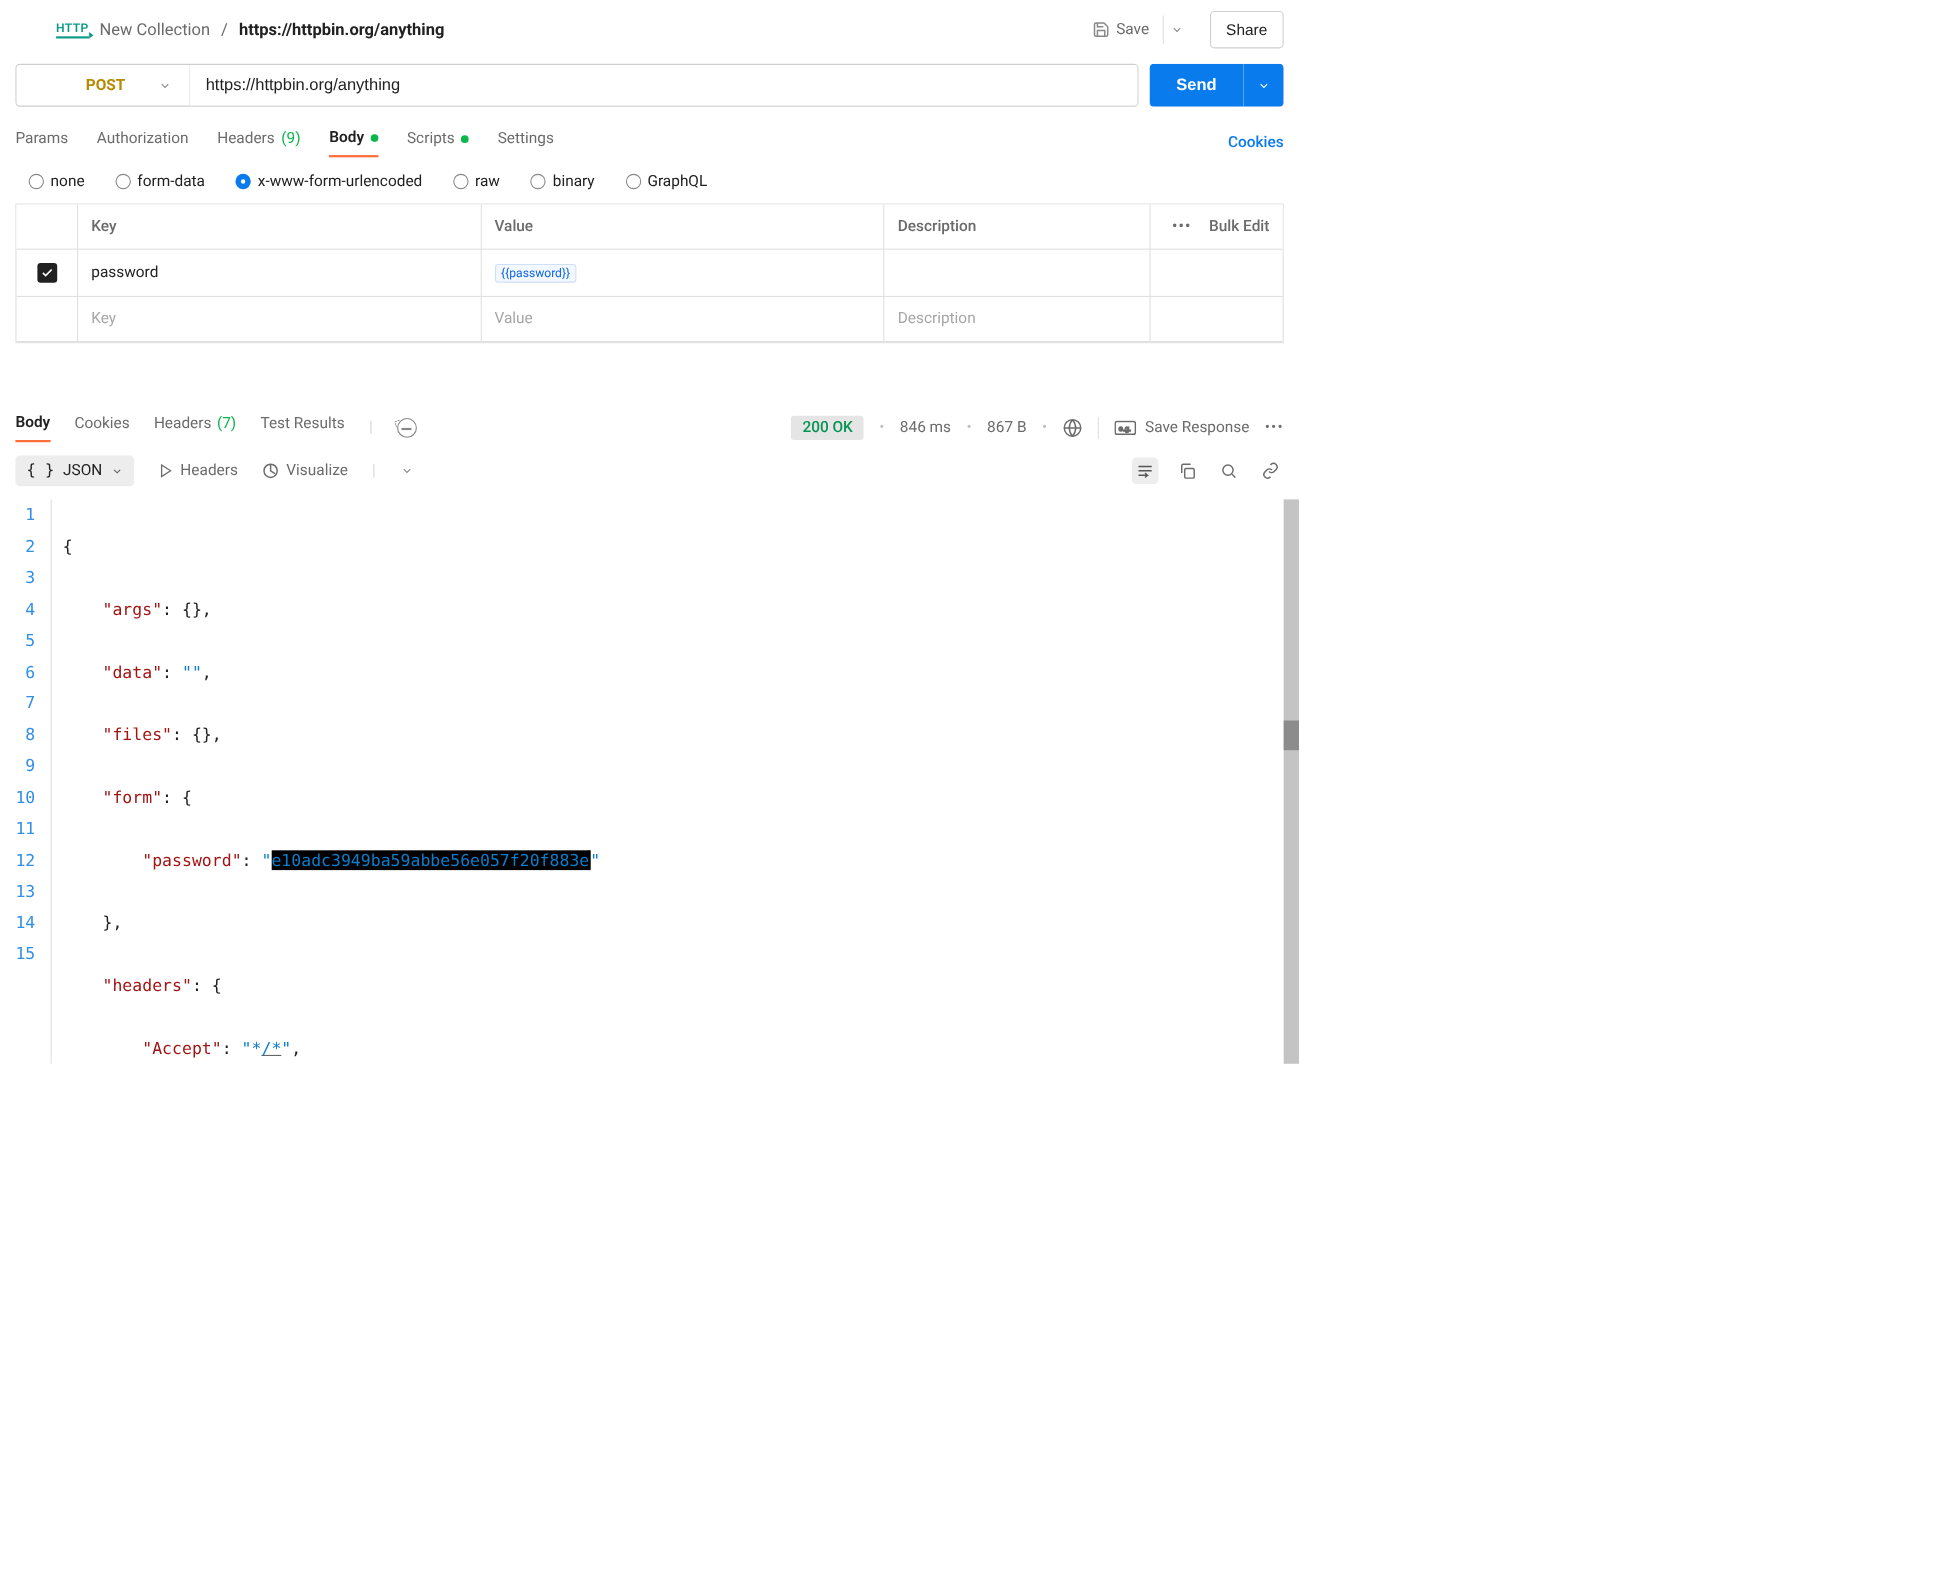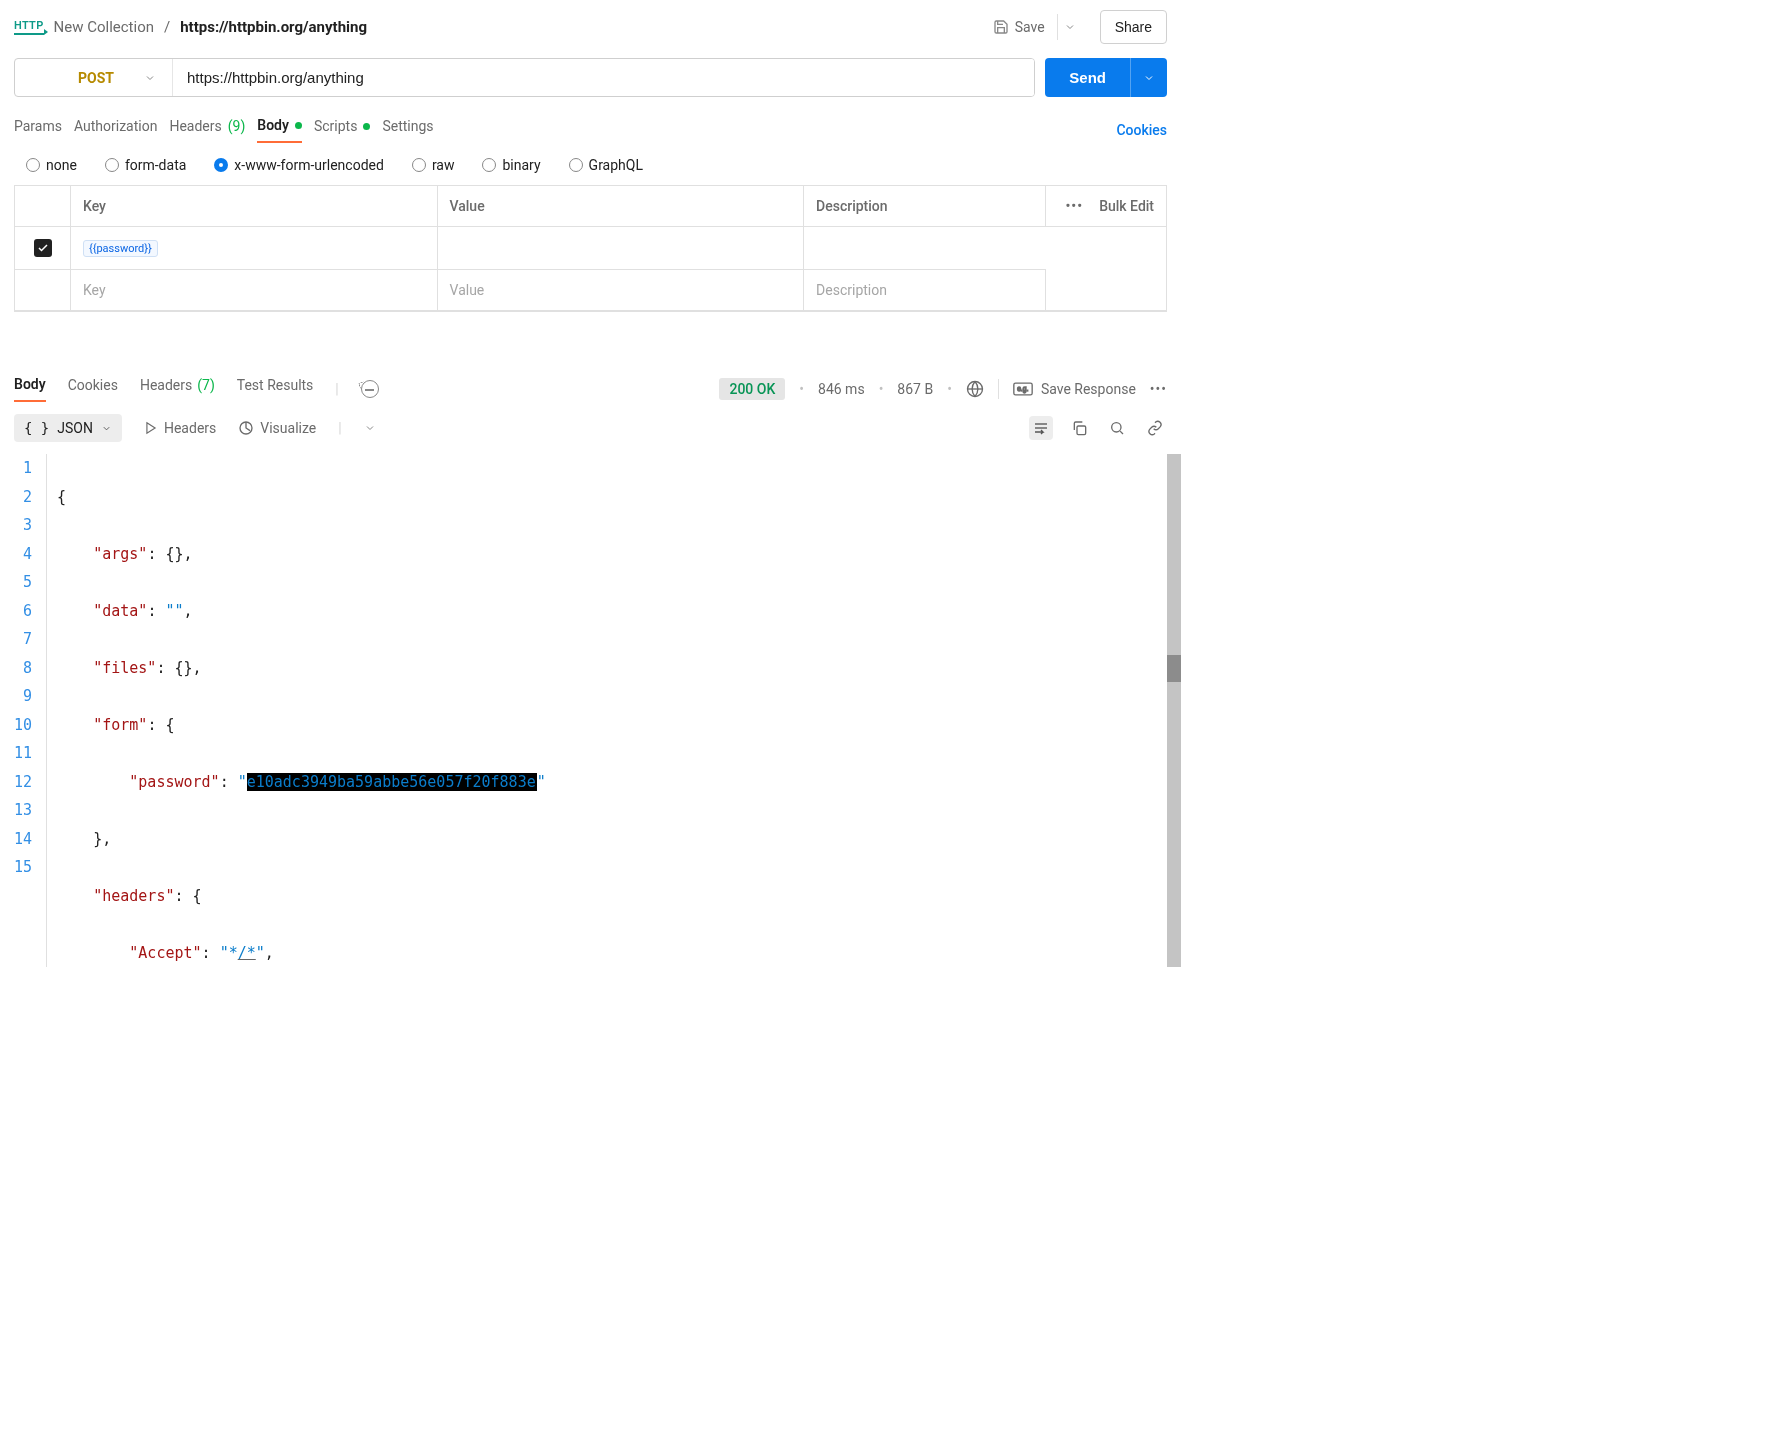--- a/index.html
+++ b/index.html
@@ -27,20 +27,21 @@
   font-size: 15px;
 }
 .http-badge {
   color: #0E9A88;
   border-bottom: 2px solid #0E9A88;
   font-weight: 600;
   letter-spacing: 0.3px;
   font-size: 11px;
   position: relative;
   padding-bottom: 1px;
+  margin-left: 37px;
 }
 .http-badge::after{
   content:"";
   position:absolute;
   right:-4px;
   bottom:-2px;
   border-left:4px solid #0E9A88;
   border-top:3px solid transparent;
   border-bottom:3px solid transparent;
 }
@@ -111,21 +112,21 @@
   border: none;
   border-left: 1px solid rgba(255,255,255,0.3);
   padding: 0 12px;
 }
 
 
 .req-tabs {
   display: flex;
   align-items: center;
   padding: 14px 14px 0 14px;
-  gap: 12px;
+  gap: 26px;
   font-size: 14px;
 }
 .req-tab { color: #6b6b6b; cursor: pointer; padding-bottom: 8px; display:flex; gap:6px; align-items:center;}
 .req-tab.active { color: #212121; font-weight: 600; border-bottom: 2px solid #FF6C37; }
 .req-tab .dot-green { width: 7px; height: 7px; border-radius: 50%; background: #0BB74B; }
 .req-tab .count { color: #0BB74B; }
 .cookies-link { margin-left: auto; color: #097BED; font-weight: 500; cursor: pointer; }
 
 
 .body-types {
@@ -366,20 +367,21 @@
     </div>
   </div>
   <div class="kv-row">
     <div class="chkcell">
         <span class="chk">
           <svg viewBox="0 0 24 24" fill="none" stroke="#fff" stroke-width="3">
             <polyline points="20 6 9 17 4 12"></polyline>
           </svg>
         </span>
       </div>
+    <div>password</div>
     <div>
         <span class="var-chip">{{password}}</span>
       </div>
     <div></div>
     <div></div>
   </div>
   <div class="kv-row placeholder">
     <div></div>
     <div>Key</div>
     <div>Value</div>

